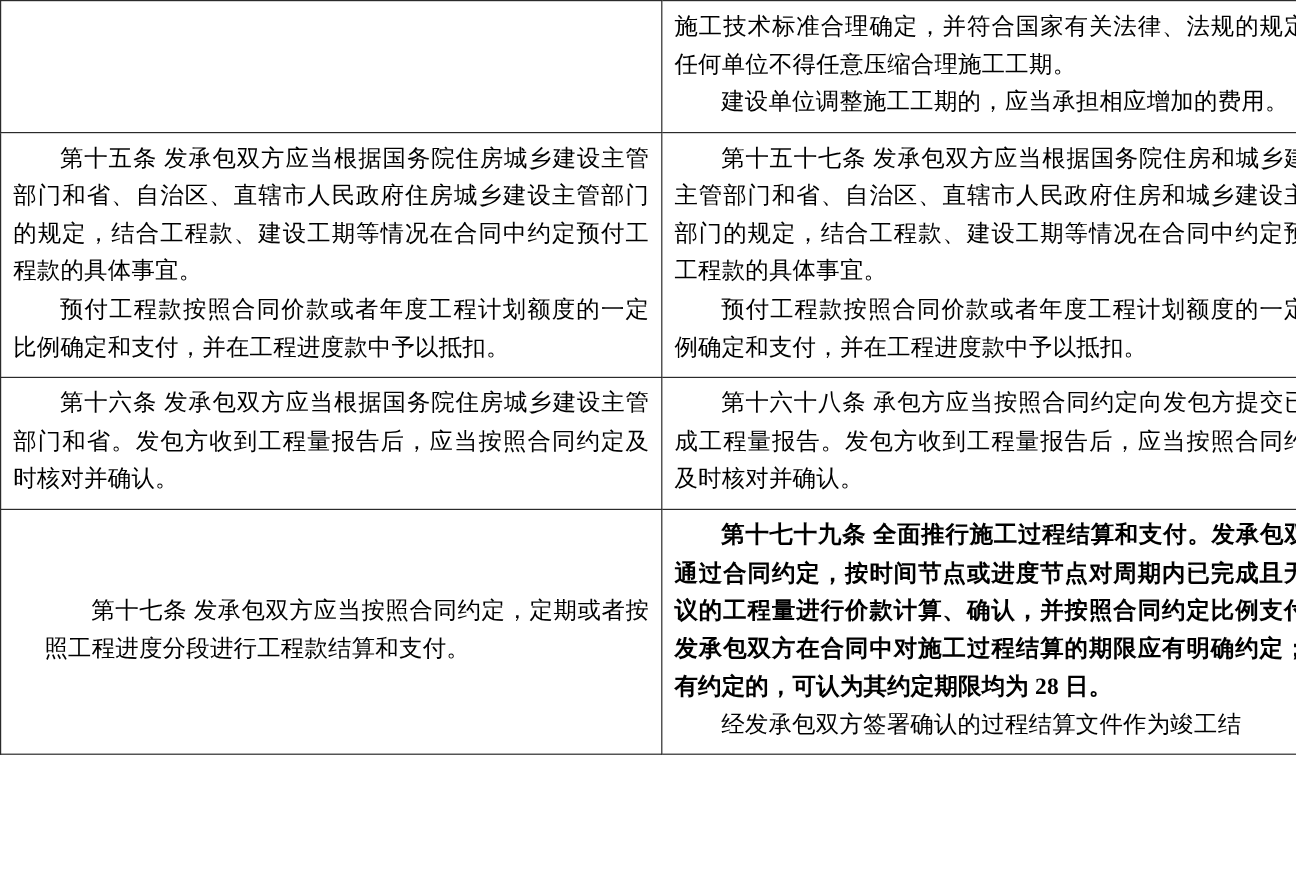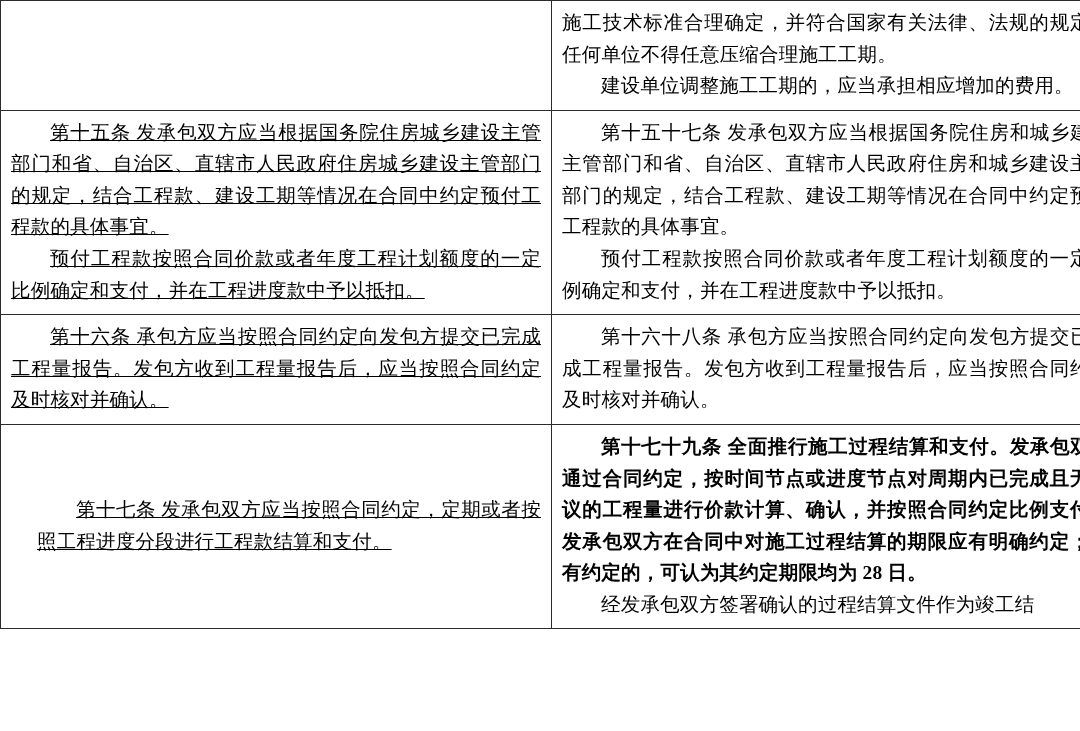--- a/index.html
+++ b/index.html
@@ -21,21 +21,21 @@
   }
   .doc-table td {
     border: 1px solid #2b2b2b;
     vertical-align: top;
     padding: 6px 10px 8px 10px;
     font-size: 19.5px;
     line-height: 1.62;
     letter-spacing: 0.2px;
     font-family: "Liberation Serif", "DejaVu Serif", serif;
   }
-  .col-left { width: 530px; text-decoration: underline; }
+  .col-left { width: 530px; }
   .col-right { width: 548px; }
   
   .doc-table tr:first-child td { border-top: 1px solid #2b2b2b; }
   .doc-table tr td:first-child { border-left: 1px solid #2b2b2b; }
   .doc-table tr td:last-child { border-right: 1px solid #2b2b2b; }
 
   p.para {
     margin: 0 0 0 0;
     text-align: justify;
     text-justify: inter-ideograph;
@@ -74,21 +74,21 @@
         <p class="para indent">第十五条 发承包双方应当根据国务院住房城乡建设主管部门和省、自治区、直辖市人民政府住房城乡建设主管部门的规定，结合工程款、建设工期等情况在合同中约定预付工程款的具体事宜。</p>
         <p class="para indent">预付工程款按照合同价款或者年度工程计划额度的一定比例确定和支付，并在工程进度款中予以抵扣。</p>
       </td>
       <td class="col-right">
         <p class="para indent">第十五十七条 发承包双方应当根据国务院住房和城乡建设主管部门和省、自治区、直辖市人民政府住房和城乡建设主管部门的规定，结合工程款、建设工期等情况在合同中约定预付工程款的具体事宜。</p>
         <p class="para indent">预付工程款按照合同价款或者年度工程计划额度的一定比例确定和支付，并在工程进度款中予以抵扣。</p>
       </td>
     </tr>
     <tr>
       <td class="col-left">
-        <p class="para indent">第十六条 承包方应当按照合同约定向发包方提交已完成工程量报告。发包方收到工程量报告后，应当按照合同约定及时核对并确认。</p>
+        <p class="para indent">第十六条 发承包双方应当根据国务院住房城乡建设主管部门和省。发包方收到工程量报告后，应当按照合同约定及时核对并确认。</p>
       </td>
       <td class="col-right">
         <p class="para indent">第十六十八条 承包方应当按照合同约定向发包方提交已完成工程量报告。发包方收到工程量报告后，应当按照合同约定及时核对并确认。</p>
       </td>
     </tr>
     <tr>
       <td class="col-left vmid">
         <p class="para indent">第十七条 发承包双方应当按照合同约定，定期或者按照工程进度分段进行工程款结算和支付。</p>
       </td>
       <td class="col-right">

